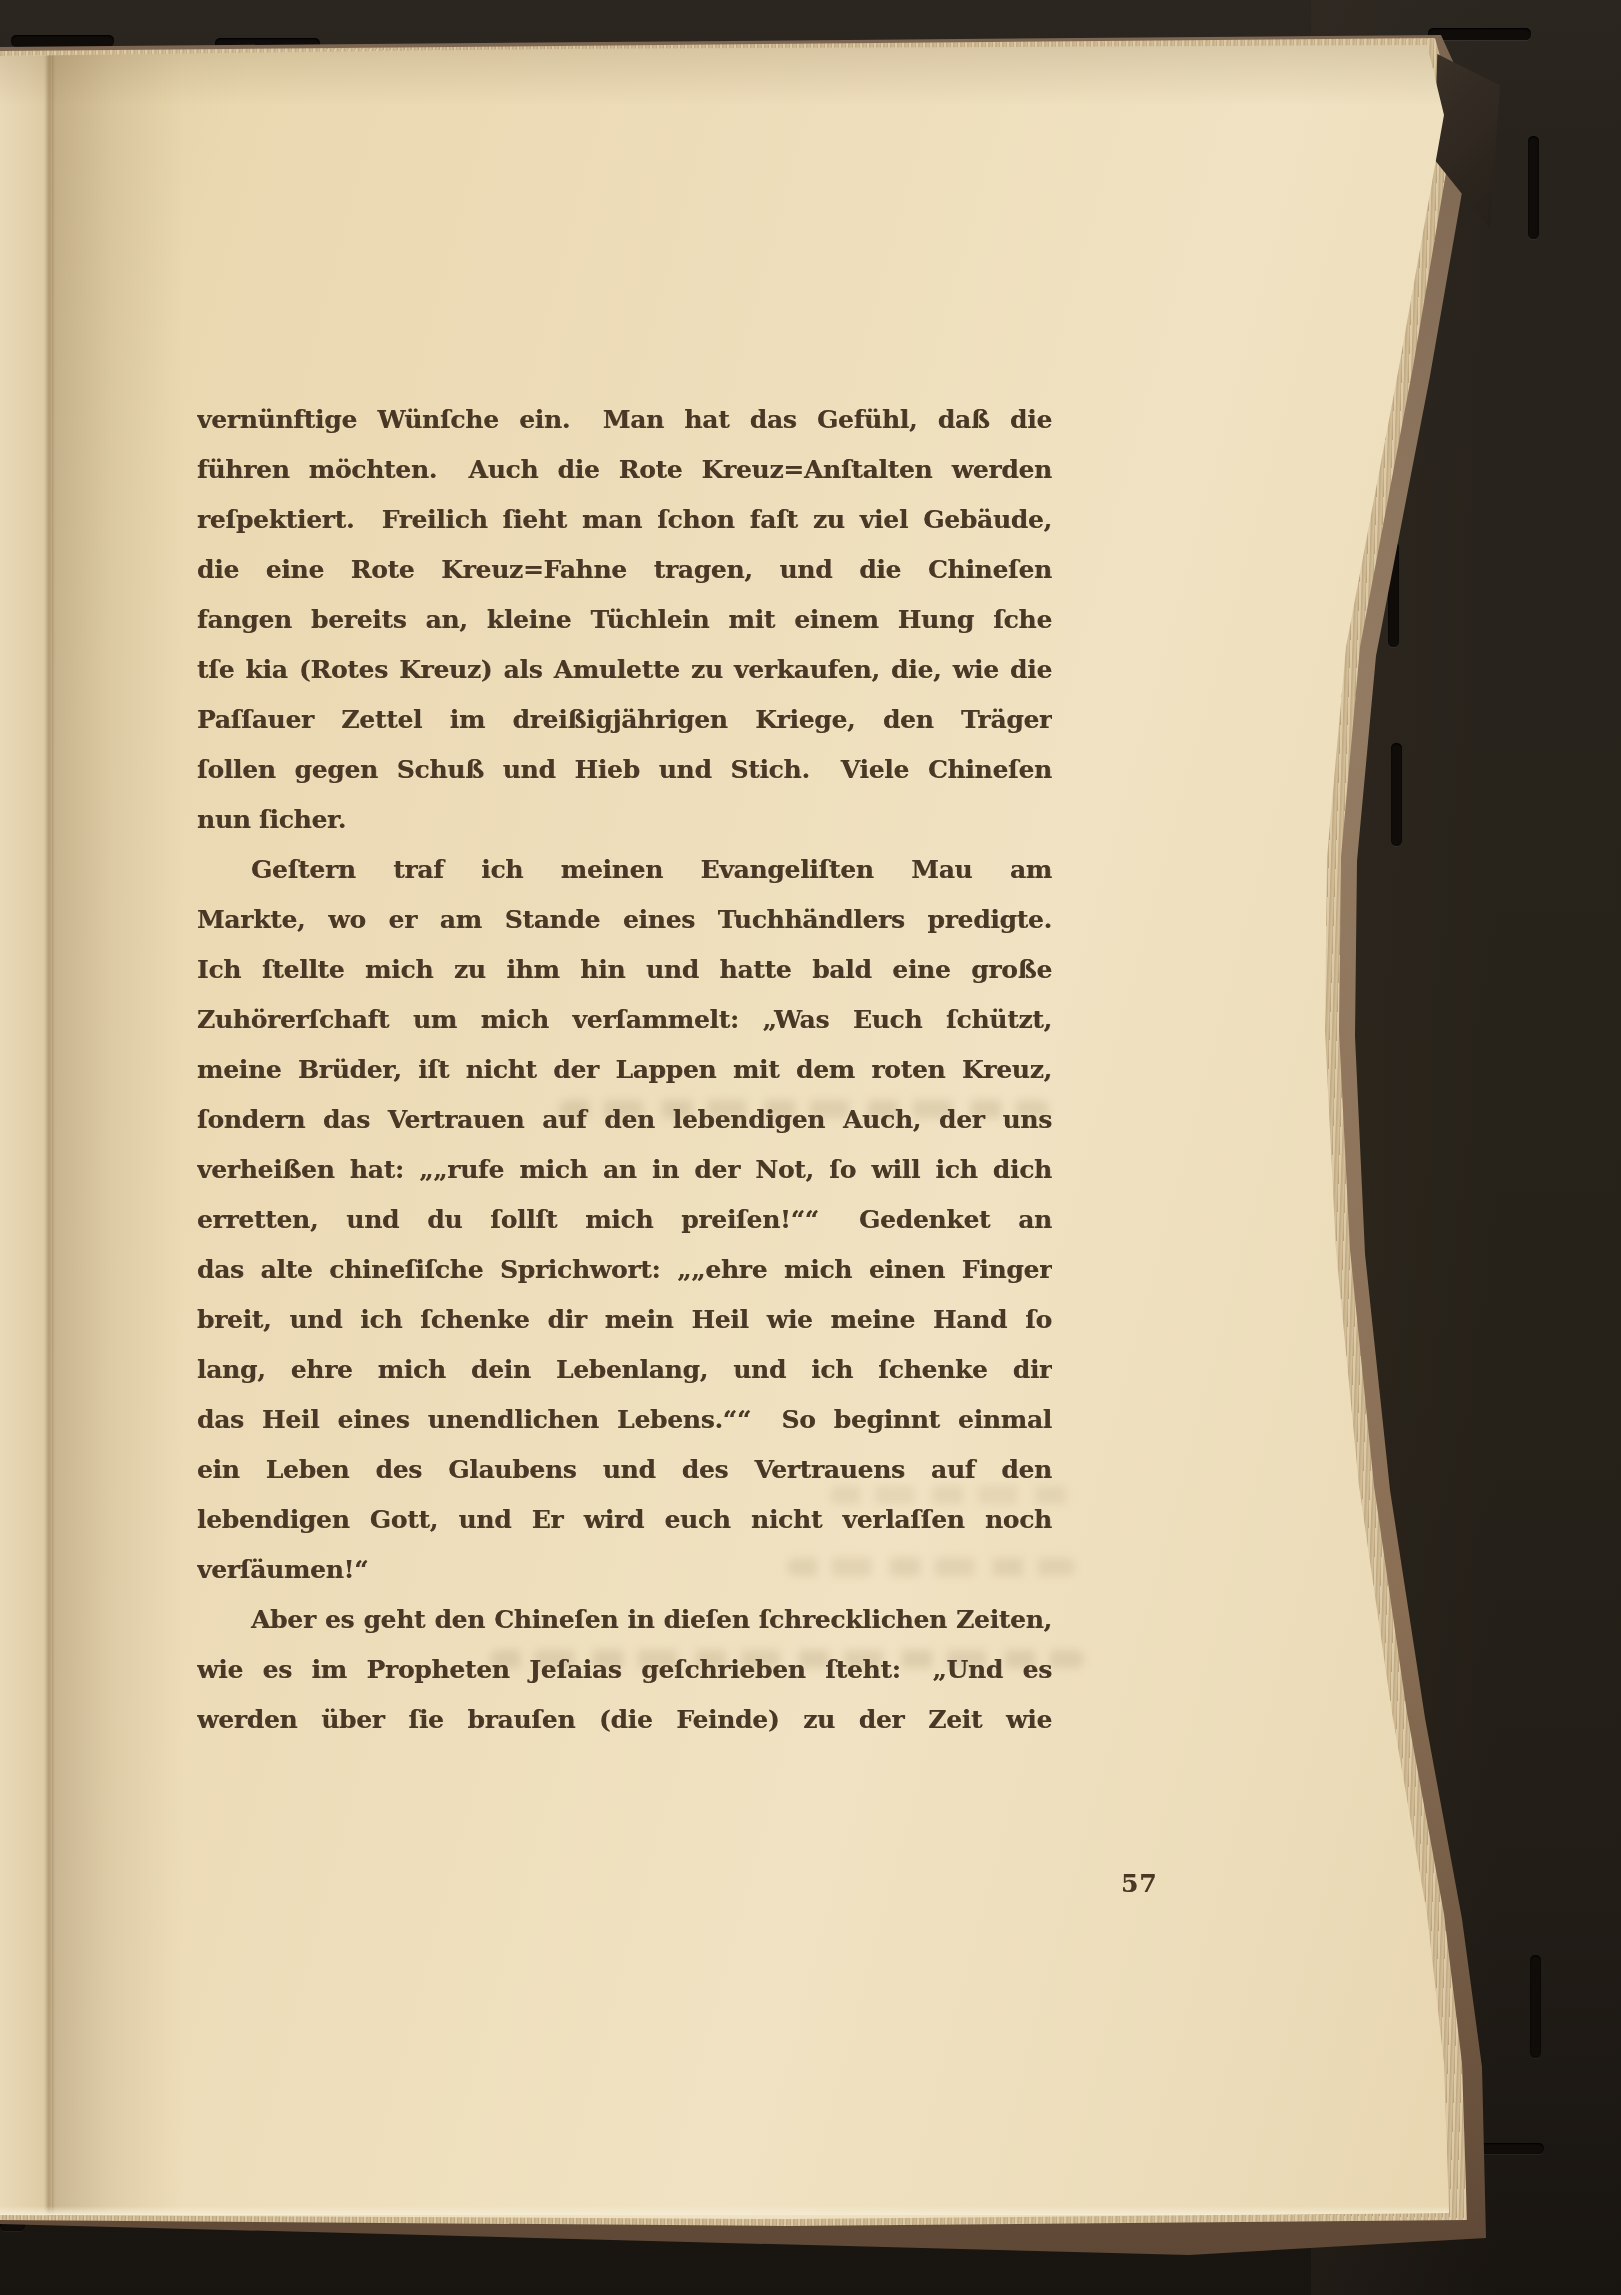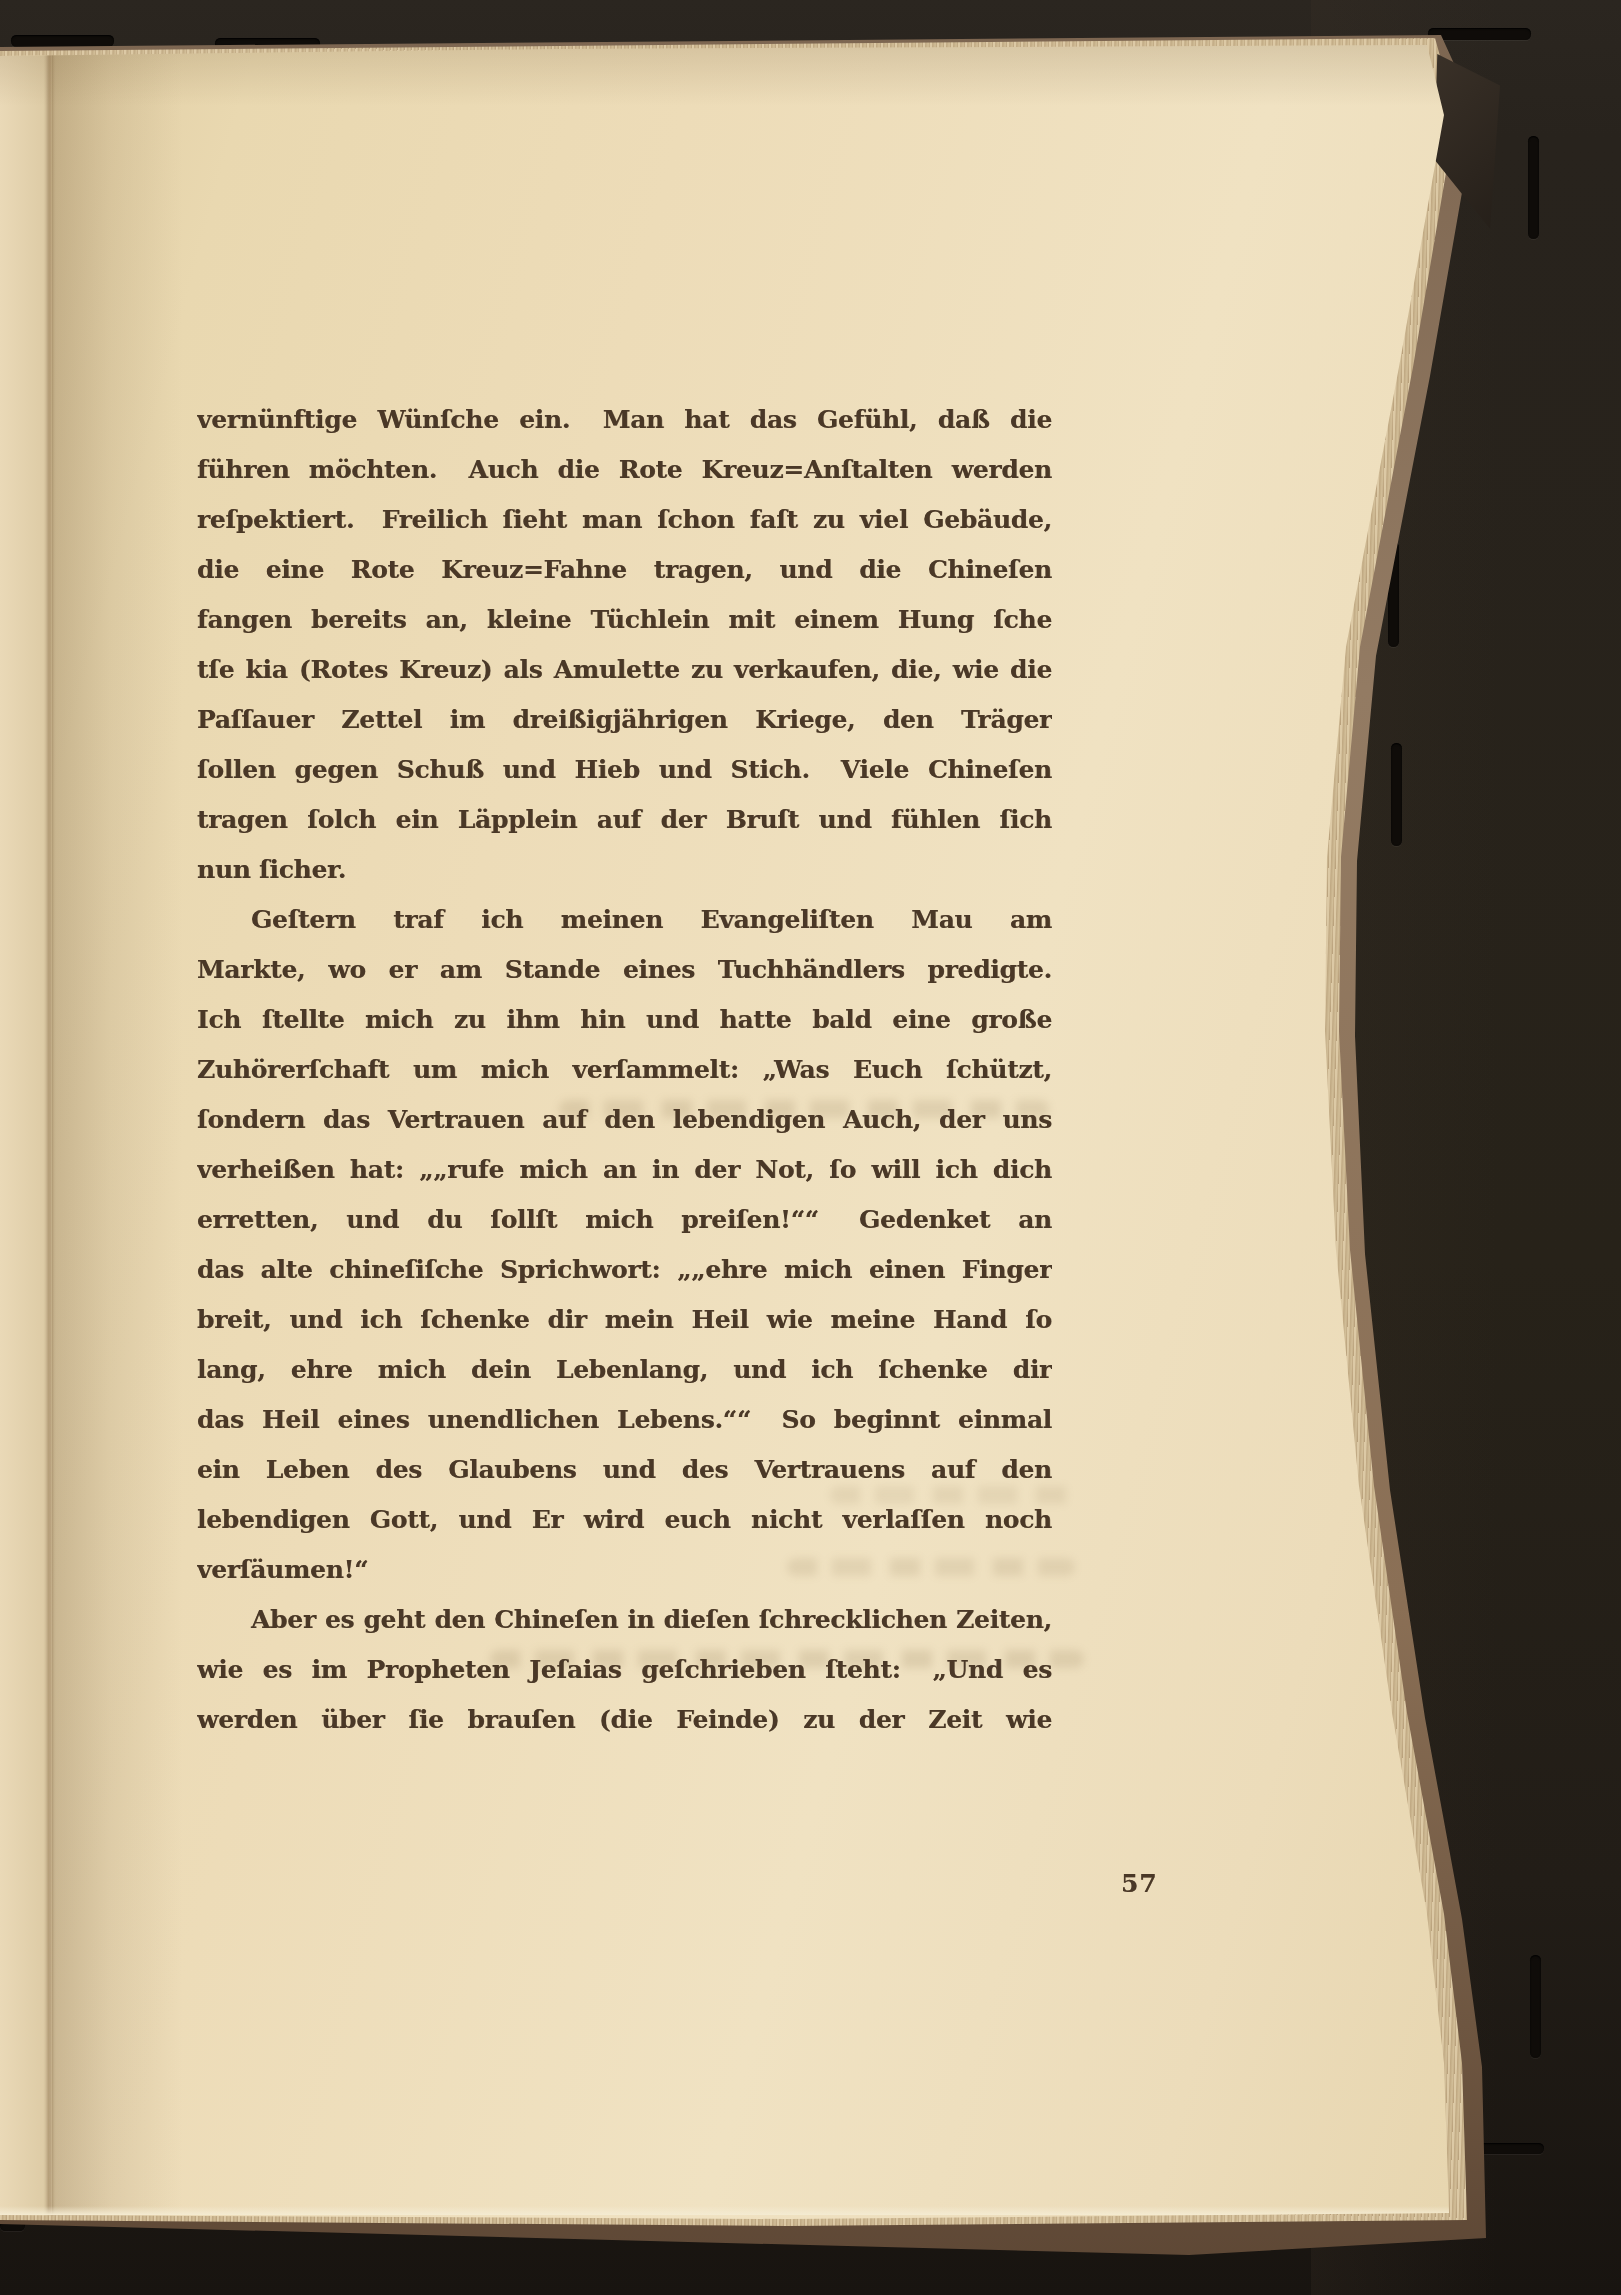--- a/index.html
+++ b/index.html
@@ -94,26 +94,26 @@
 
     <div id="text-block">
         <div class="tline just">vernünftige Wünſche ein.  Man hat das Gefühl, daß die</div>
         <div class="tline just">führen möchten.  Auch die Rote Kreuz=Anſtalten werden</div>
         <div class="tline just">reſpektiert.  Freilich ſieht man ſchon faſt zu viel Gebäude,</div>
         <div class="tline just">die eine Rote Kreuz=Fahne tragen, und die Chineſen</div>
         <div class="tline just">fangen bereits an, kleine Tüchlein mit einem Hung ſche</div>
         <div class="tline just">tſe kia (Rotes Kreuz) als Amulette zu verkaufen, die, wie die</div>
         <div class="tline just">Paſſauer Zettel im dreißigjährigen Kriege, den Träger ſchützen</div>
         <div class="tline just">ſollen gegen Schuß und Hieb und Stich.  Viele Chineſen</div>
-        <div class="tline just">tragen ſolch ein Läpplein auf der Bruſt und fühlen ſich</div>
         <div class="tline">nun ſicher.</div>
         <div class="tline just ind">Geſtern traf ich meinen Evangeliſten Mau am</div>
         <div class="tline just">Markte, wo er am Stande eines Tuchhändlers predigte.</div>
         <div class="tline just">Ich ſtellte mich zu ihm hin und hatte bald eine große</div>
         <div class="tline just">Zuhörerſchaft um mich verſammelt: „Was Euch ſchützt,</div>
+        <div class="tline just">meine Brüder, iſt nicht der Lappen mit dem roten Kreuz,</div>
         <div class="tline just">ſondern das Vertrauen auf den lebendigen Auch, der uns</div>
         <div class="tline just">verheißen hat: „„rufe mich an in der Not, ſo will ich dich</div>
         <div class="tline just">erretten, und du ſollſt mich preiſen!““  Gedenket an</div>
         <div class="tline just">das alte chineſiſche Sprichwort: „„ehre mich einen Finger</div>
         <div class="tline just">breit, und ich ſchenke dir mein Heil wie meine Hand ſo</div>
         <div class="tline just">lang, ehre mich dein Lebenlang, und ich ſchenke dir</div>
         <div class="tline just">das Heil eines unendlichen Lebens.““  So beginnt einmal</div>
         <div class="tline just">ein Leben des Glaubens und des Vertrauens auf den</div>
         <div class="tline just">lebendigen Gott, und Er wird euch nicht verlaſſen noch</div>
         <div class="tline">verſäumen!“</div>

